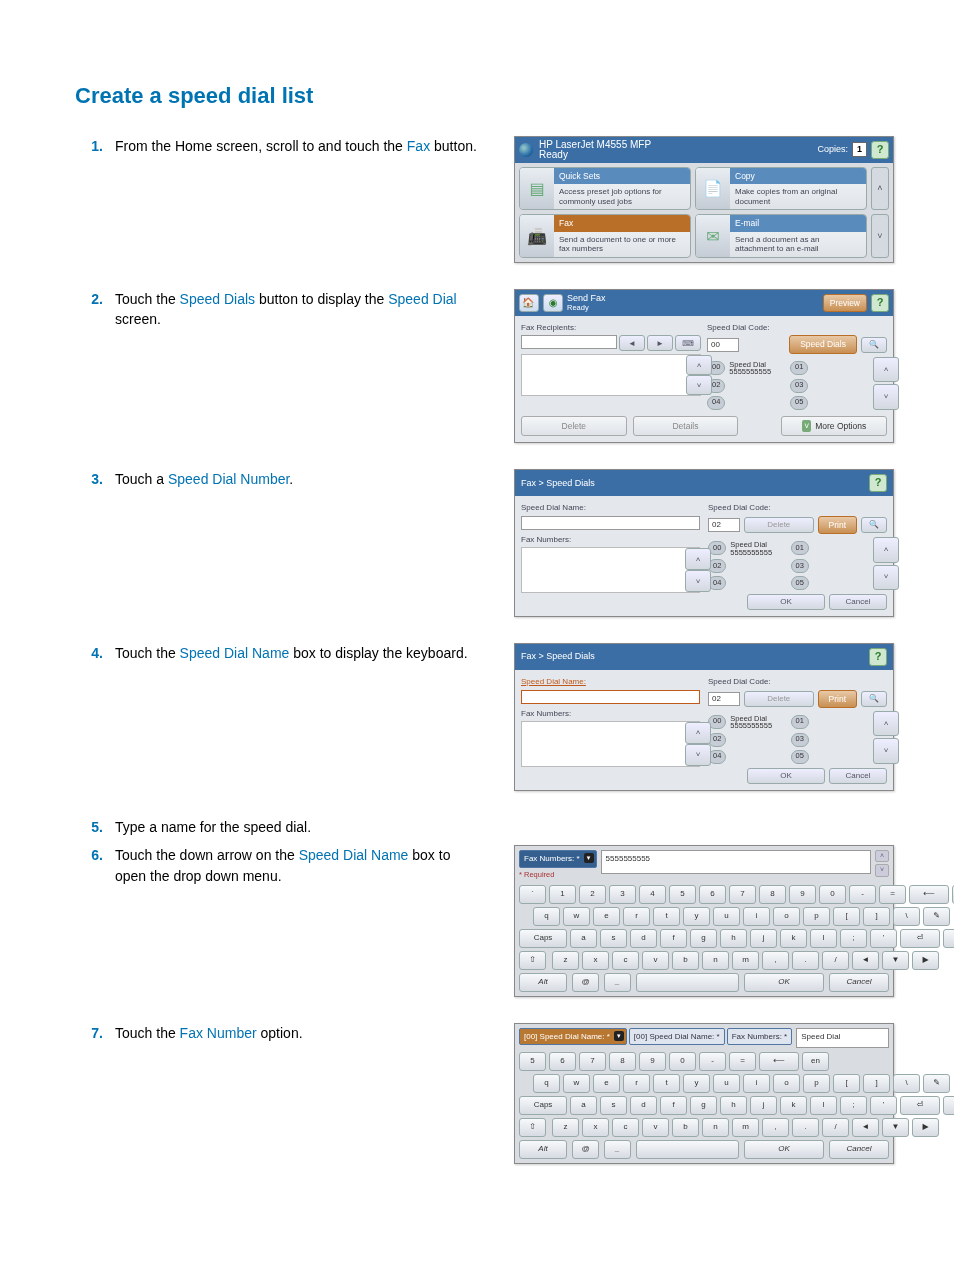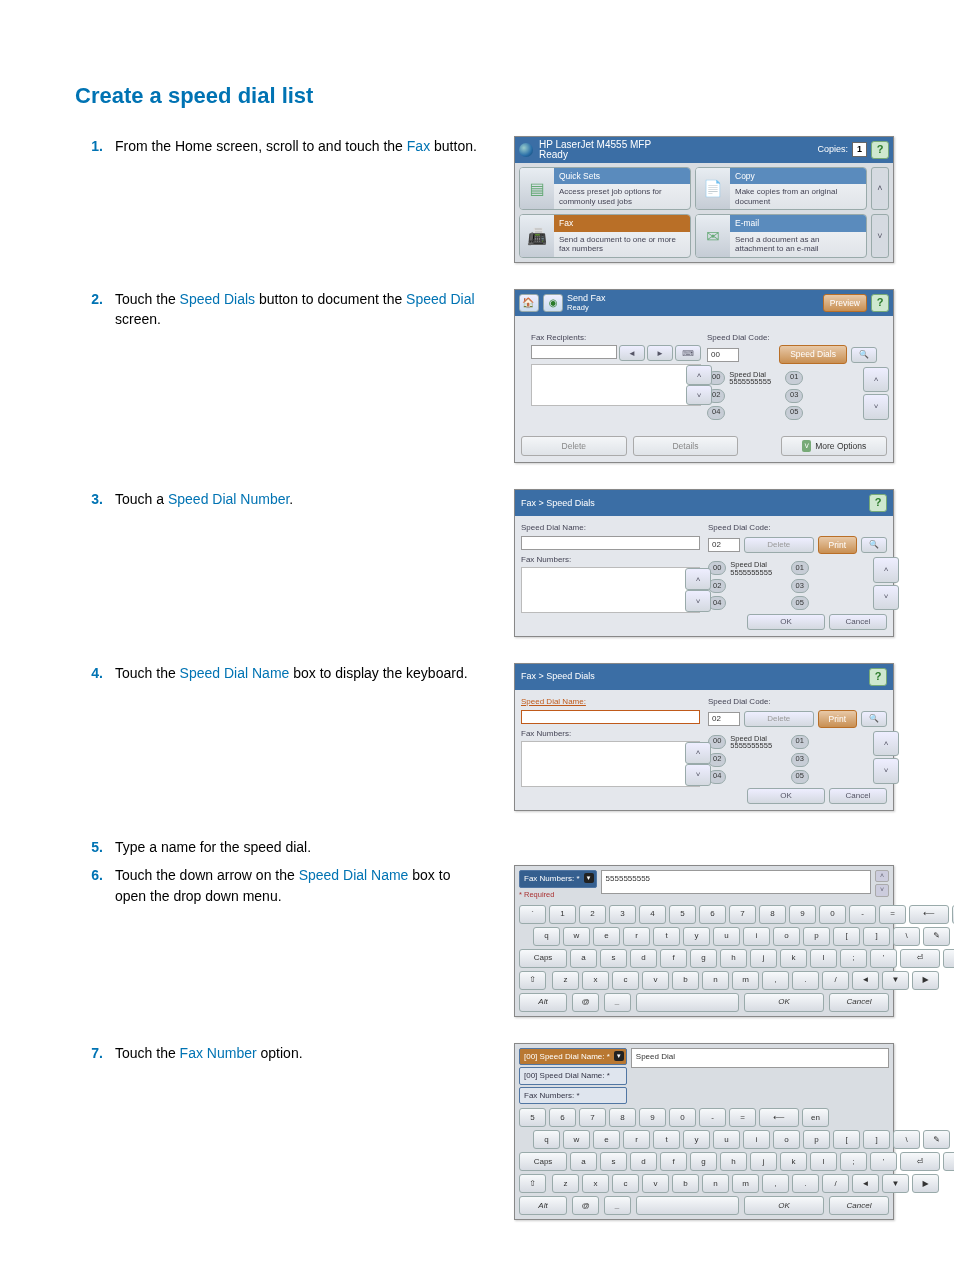--- a/index.html
+++ b/index.html
@@ -101,21 +101,21 @@
   .scroll-arr div{flex:1;border:1px solid #9aa;border-radius:3px;background:#d5dae1;display:flex;align-items:center;justify-content:center;color:#556;}
   .s1-bot {
     background:#3b6ea5;color:#cdd;display:flex;align-items:center;
     padding:3px 6px;font-size:8.5px;
   }
   .s1-bot .btn{margin-left:auto;border:1px solid #b96f27;background:linear-gradient(#e8c9a8,#c88f52);color:#fff;padding:2px 14px;border-radius:3px;}
   .s1-bot .mid{margin-left:auto;margin-right:auto;}
   
   .s2-top{background:#3b6ea5;color:#fff;display:flex;align-items:center;padding:2px 4px;height:22px;gap:4px;}
   .home-ic{width:18px;height:16px;border:1px solid #9aa;border-radius:3px;background:linear-gradient(#eef,#cde);display:flex;align-items:center;justify-content:center;color:#3a7a3a;font-size:10px;}
-  .s2-body{padding:16px;display:flex;gap:6px;background:#e4e7ec;}
+  .s2-body{padding:6px;display:flex;gap:6px;background:#e4e7ec;}
   .lbl{font-size:8px;color:#445;margin-bottom:2px;}
   .inp{background:#fff;border:1px solid #999;height:14px;width:100%;box-sizing:border-box;padding:0 3px;font-size:8px;display:flex;align-items:center;}
   .sm-btn{border:1px solid #9aa;border-radius:3px;background:linear-gradient(#eef,#d4d9e0);height:14px;min-width:18px;display:inline-flex;align-items:center;justify-content:center;font-size:8px;color:#556;padding:0 3px;}
   .sd-btn{border:1px solid #b96f27;background:linear-gradient(#e8c9a8,#c88f52);color:#fff;padding:2px 10px;border-radius:3px;font-size:8.5px;}
   .sd-grid{display:grid;grid-template-columns:auto 1fr auto 1fr;gap:3px 4px;margin-top:4px;}
   .sd-cell-n{background:#c7cdd6;border:1px solid #9aa;border-radius:7px;padding:0 4px;font-size:7.5px;height:12px;display:flex;align-items:center;}
   .sd-cell-t{font-size:7.5px;line-height:1;white-space:nowrap;}
   .s2-bot{display:flex;gap:6px;padding:0 6px 6px 6px;background:#e4e7ec;}
   .s2-bot .bbtn{flex:1;border:1px solid #aaa;background:linear-gradient(#f4f6f8,#dfe3e8);border-radius:3px;text-align:center;padding:3px 0;font-size:8.5px;color:#888;}
   .s2-bot .ok{color:#333;}
@@ -207,21 +207,21 @@
         </div>
       </div>
     </div>
   </div>
 </div>
 
 <div class="step-row">
   <div class="text-col">
     <div class="num">2.</div>
     <div class="instr">
-      <span>Touch the </span><span class="link">Speed Dials</span><span> button to document the </span><span class="link">Speed Dial</span><span> screen.</span>
+      <span>Touch the </span><span class="link">Speed Dials</span><span> button to display the </span><span class="link">Speed Dial</span><span> screen.</span>
     </div>
   </div>
   <div class="shot-col">
     <div class="shot">
       <div class="s2-top">
         <span class="home-ic">🏠</span>
         <span class="home-ic" style="color:#2a7a2a;">◉</span>
         <div style="line-height:1;"><span>Send Fax</span><br><span style="font-size:7.5px;">Ready</span></div>
         <div style="margin-left:auto;display:flex;gap:4px;align-items:center;">
           <span class="sd-btn" style="padding:2px 6px;">Preview</span>
@@ -526,21 +526,21 @@
 <div class="step-row">
   <div class="text-col">
     <div class="num">7.</div>
     <div class="instr">
       <span>Touch the </span><span class="link">Fax Number</span><span> option.</span>
     </div>
   </div>
   <div class="shot-col">
     <div class="shot kb">
       <div class="kb-top" style="align-items:flex-start;">
-        <div class="kb-top-l" style="display:flex;flex-direction:column;gap:2px;">
+        <div class="kb-top-l" style="display:flex;flex-direction:row;gap:2px;">
           <span class="combo"><span>[00] Speed Dial Name: *</span><span class="dd">▾</span></span>
           <span class="combo-item">[00] Speed Dial Name: *</span>
           <span class="combo-item">Fax Numbers: *</span>
         </div>
         <div class="kb-txt" style="height:14px;">Speed Dial</div>
       </div>
       <div class="kb-rows" id="kb2">
           <div class="kb-row">
             <div class="key">5</div>
             <div class="key">6</div>

